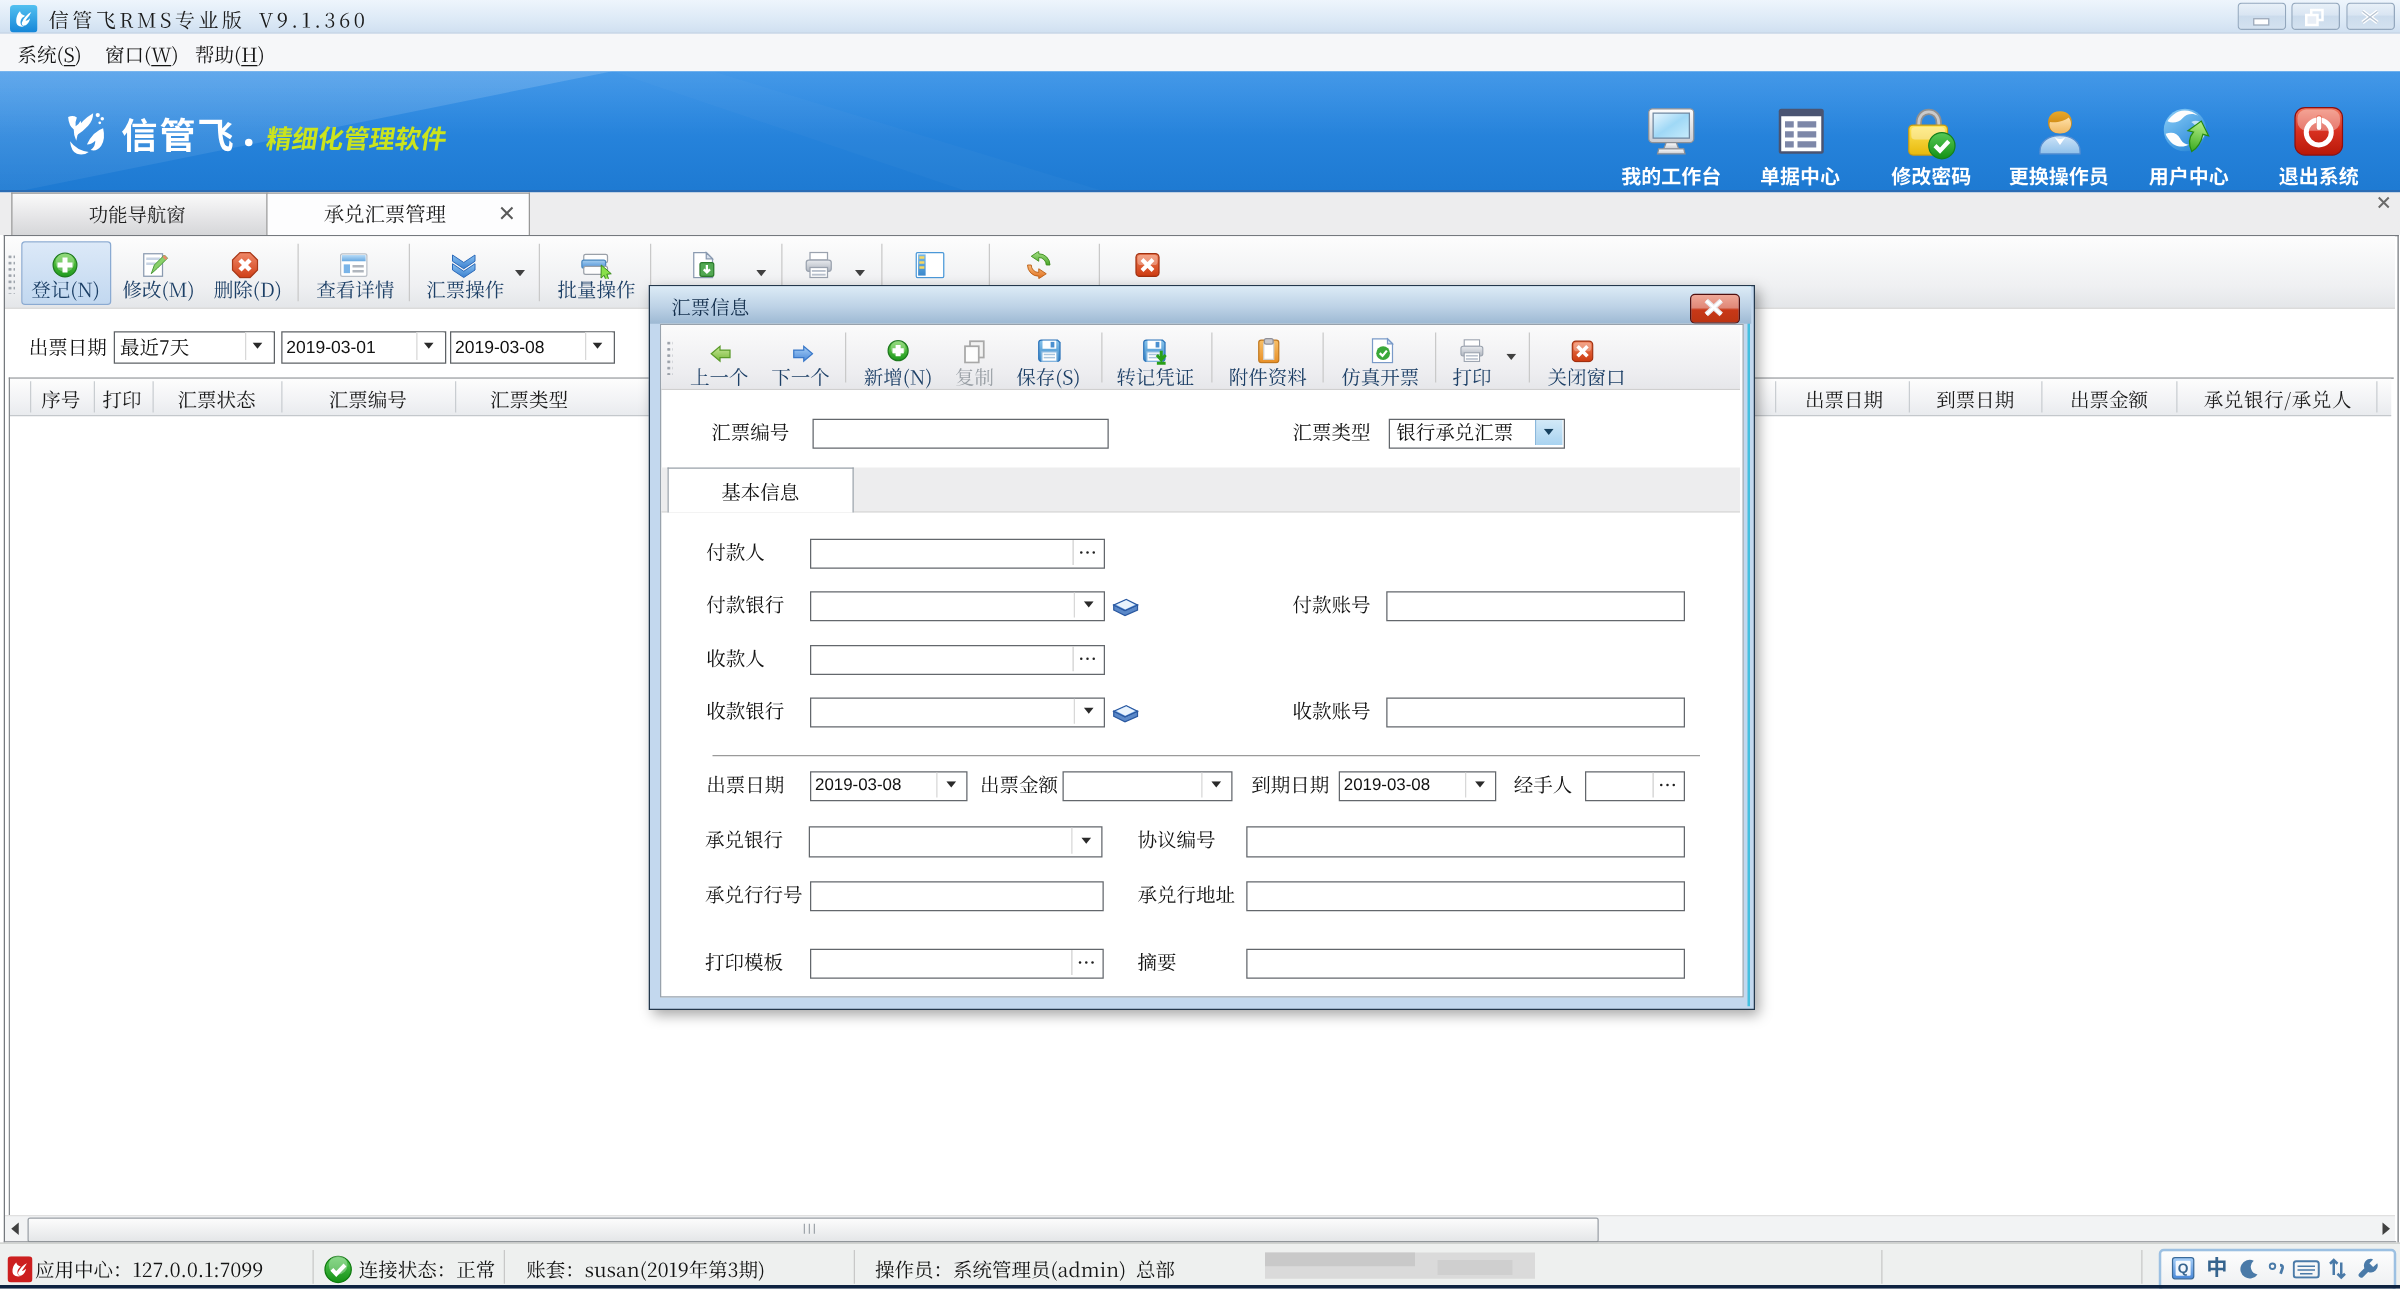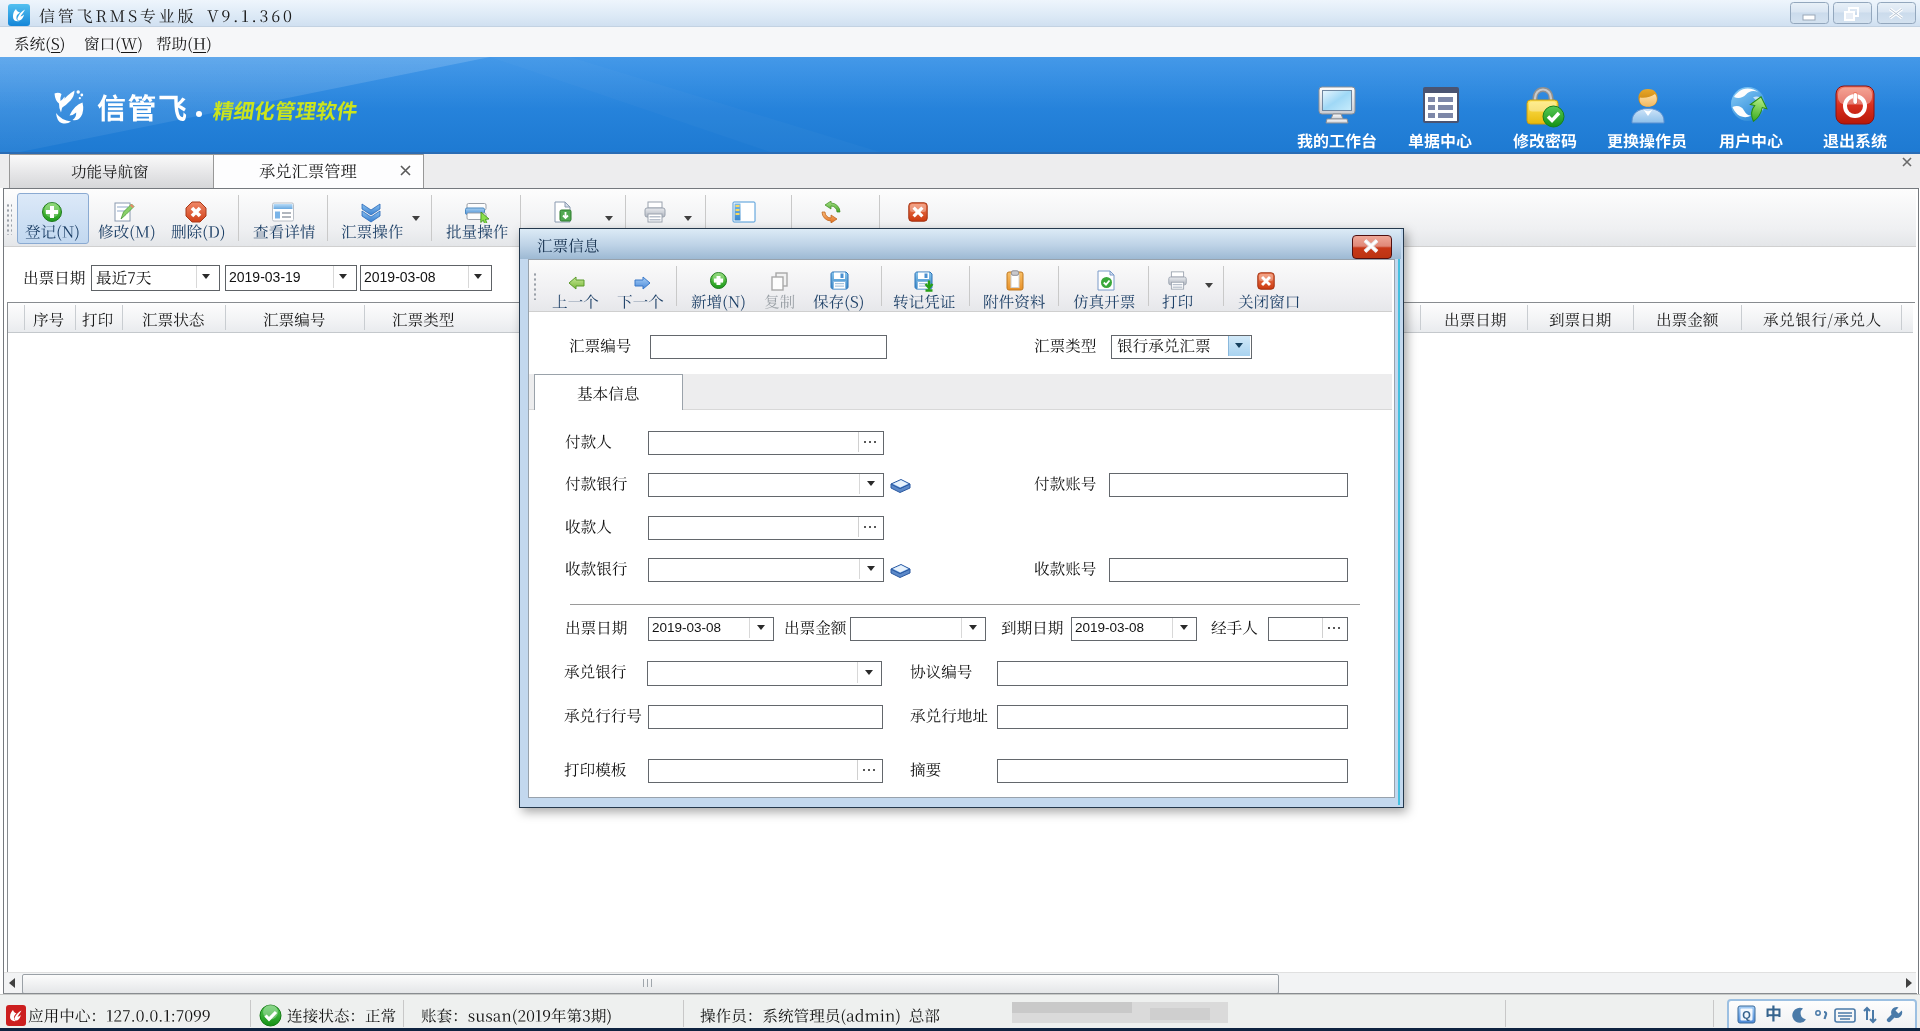--- a/index.html
+++ b/index.html
@@ -696,21 +696,21 @@
       <use href="#ga8FD1" x="100.0"></use>
       <use href="#ga37" x="200.0"></use>
       <use href="#ga5929" x="254.9"></use>
     </g>
   </svg>
 <div class="ab" style="left:225px;top:265px;width:130px;height:24px;background:#fff;border:1px solid #5e6266"></div>
 <div class="ab" style="left:333px;top:266px;width:21px;height:22px;background:#fff;border-left:1px solid #d8d8d8"></div>
 <svg class="ab" style="left:339px;top:274px;" width="8" height="6">
     <path d="M0 0 L8 0 L4 5 Z" fill="#2a2a2a"></path>
   </svg>
-<div class="ab" style="left:229px;top:266px;width:103px;height:22px;font:normal 14px 'Liberation Sans',sans-serif;color:#111;text-align:left;line-height:22px;white-space:nowrap">2019-03-19</div>
+<div class="ab" style="left:229px;top:266px;width:103px;height:22px;font:normal 14px 'Liberation Sans',sans-serif;color:#111;text-align:left;line-height:22px;white-space:nowrap">2019-03-01</div>
 <div class="ab" style="left:360px;top:265px;width:130px;height:24px;background:#fff;border:1px solid #5e6266"></div>
 <div class="ab" style="left:468px;top:266px;width:21px;height:22px;background:#fff;border-left:1px solid #d8d8d8"></div>
 <svg class="ab" style="left:474px;top:274px;" width="8" height="6">
     <path d="M0 0 L8 0 L4 5 Z" fill="#2a2a2a"></path>
   </svg>
 <div class="ab" style="left:364px;top:266px;width:103px;height:22px;font:normal 14px 'Liberation Sans',sans-serif;color:#111;text-align:left;line-height:22px;white-space:nowrap">2019-03-08</div>
 <div class="ab" style="left:7px;top:302px;width:1907px;height:672px;border:1px solid #888c90;border-right:none;background:#fff"></div>
 <div class="ab" style="left:8px;top:303px;width:1905px;height:29px;background:linear-gradient(#fdfdfd,#f2f3f5 60%,#e9ebee);border-bottom:1px solid #c4c8cc"></div>
 <div class="ab" style="left:24px;top:305px;width:1px;height:25px;background:#c9cdd1"></div>
 <div class="ab" style="left:75px;top:305px;width:1px;height:25px;background:#c9cdd1"></div>

